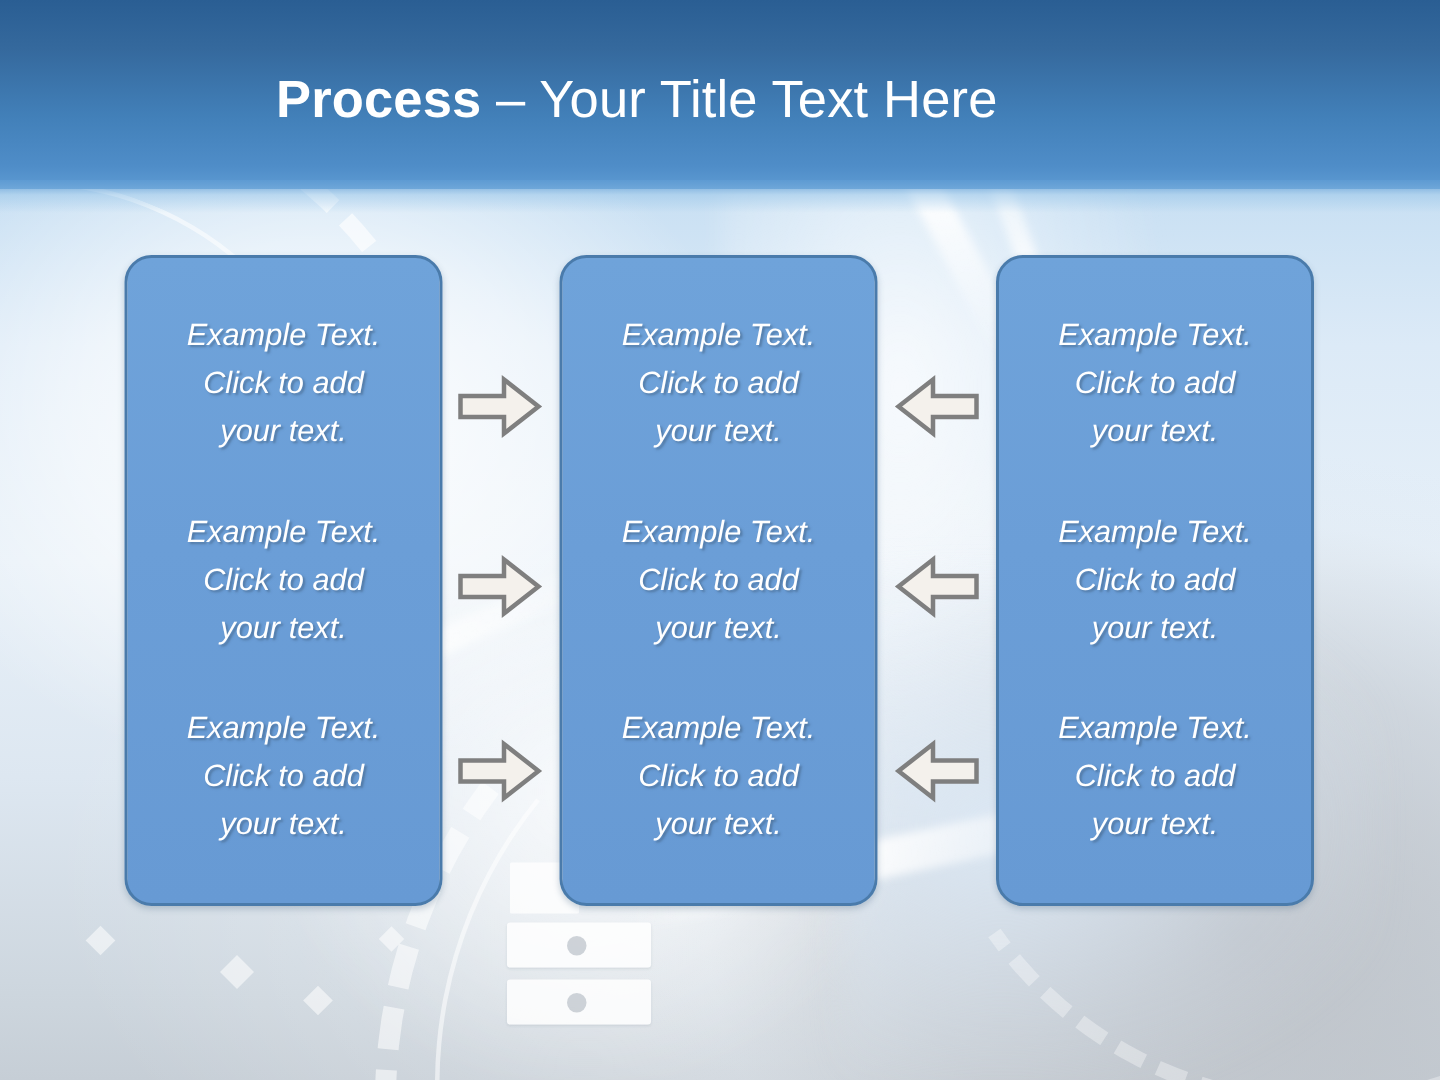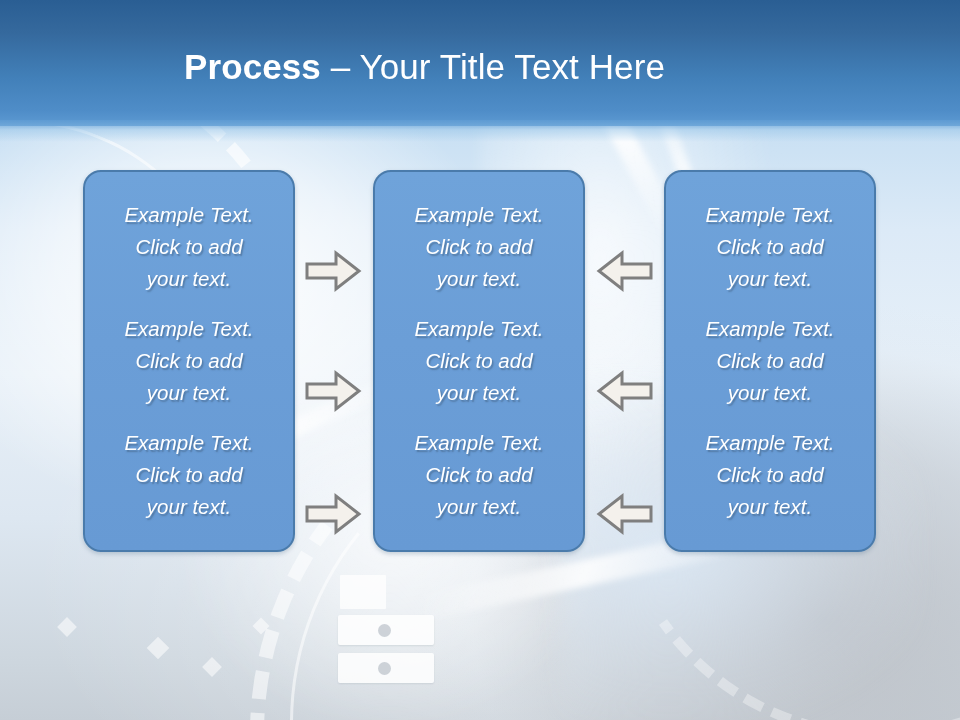--- a/index.html
+++ b/index.html
@@ -175,21 +175,21 @@
     white-space: nowrap;
   }
   .title .strong { font-weight: bold; }
   .title .rest { font-weight: normal; }
 
   
   .col {
     position: absolute;
     top: 170px;
     width: 212px;
-    height: 382px;
+    height: 434px;
     border-radius: 18px;
     background: linear-gradient(180deg, #6fa3da 0%, #6b9ed7 45%, #679ad4 100%);
     border: 2px solid #4a7bab;
     box-sizing: border-box;
     box-shadow: 0 2px 4px rgba(70,100,130,0.28);
     display: flex;
     flex-direction: column;
     justify-content: space-around;
     align-items: center;
     padding: 18px 0;

